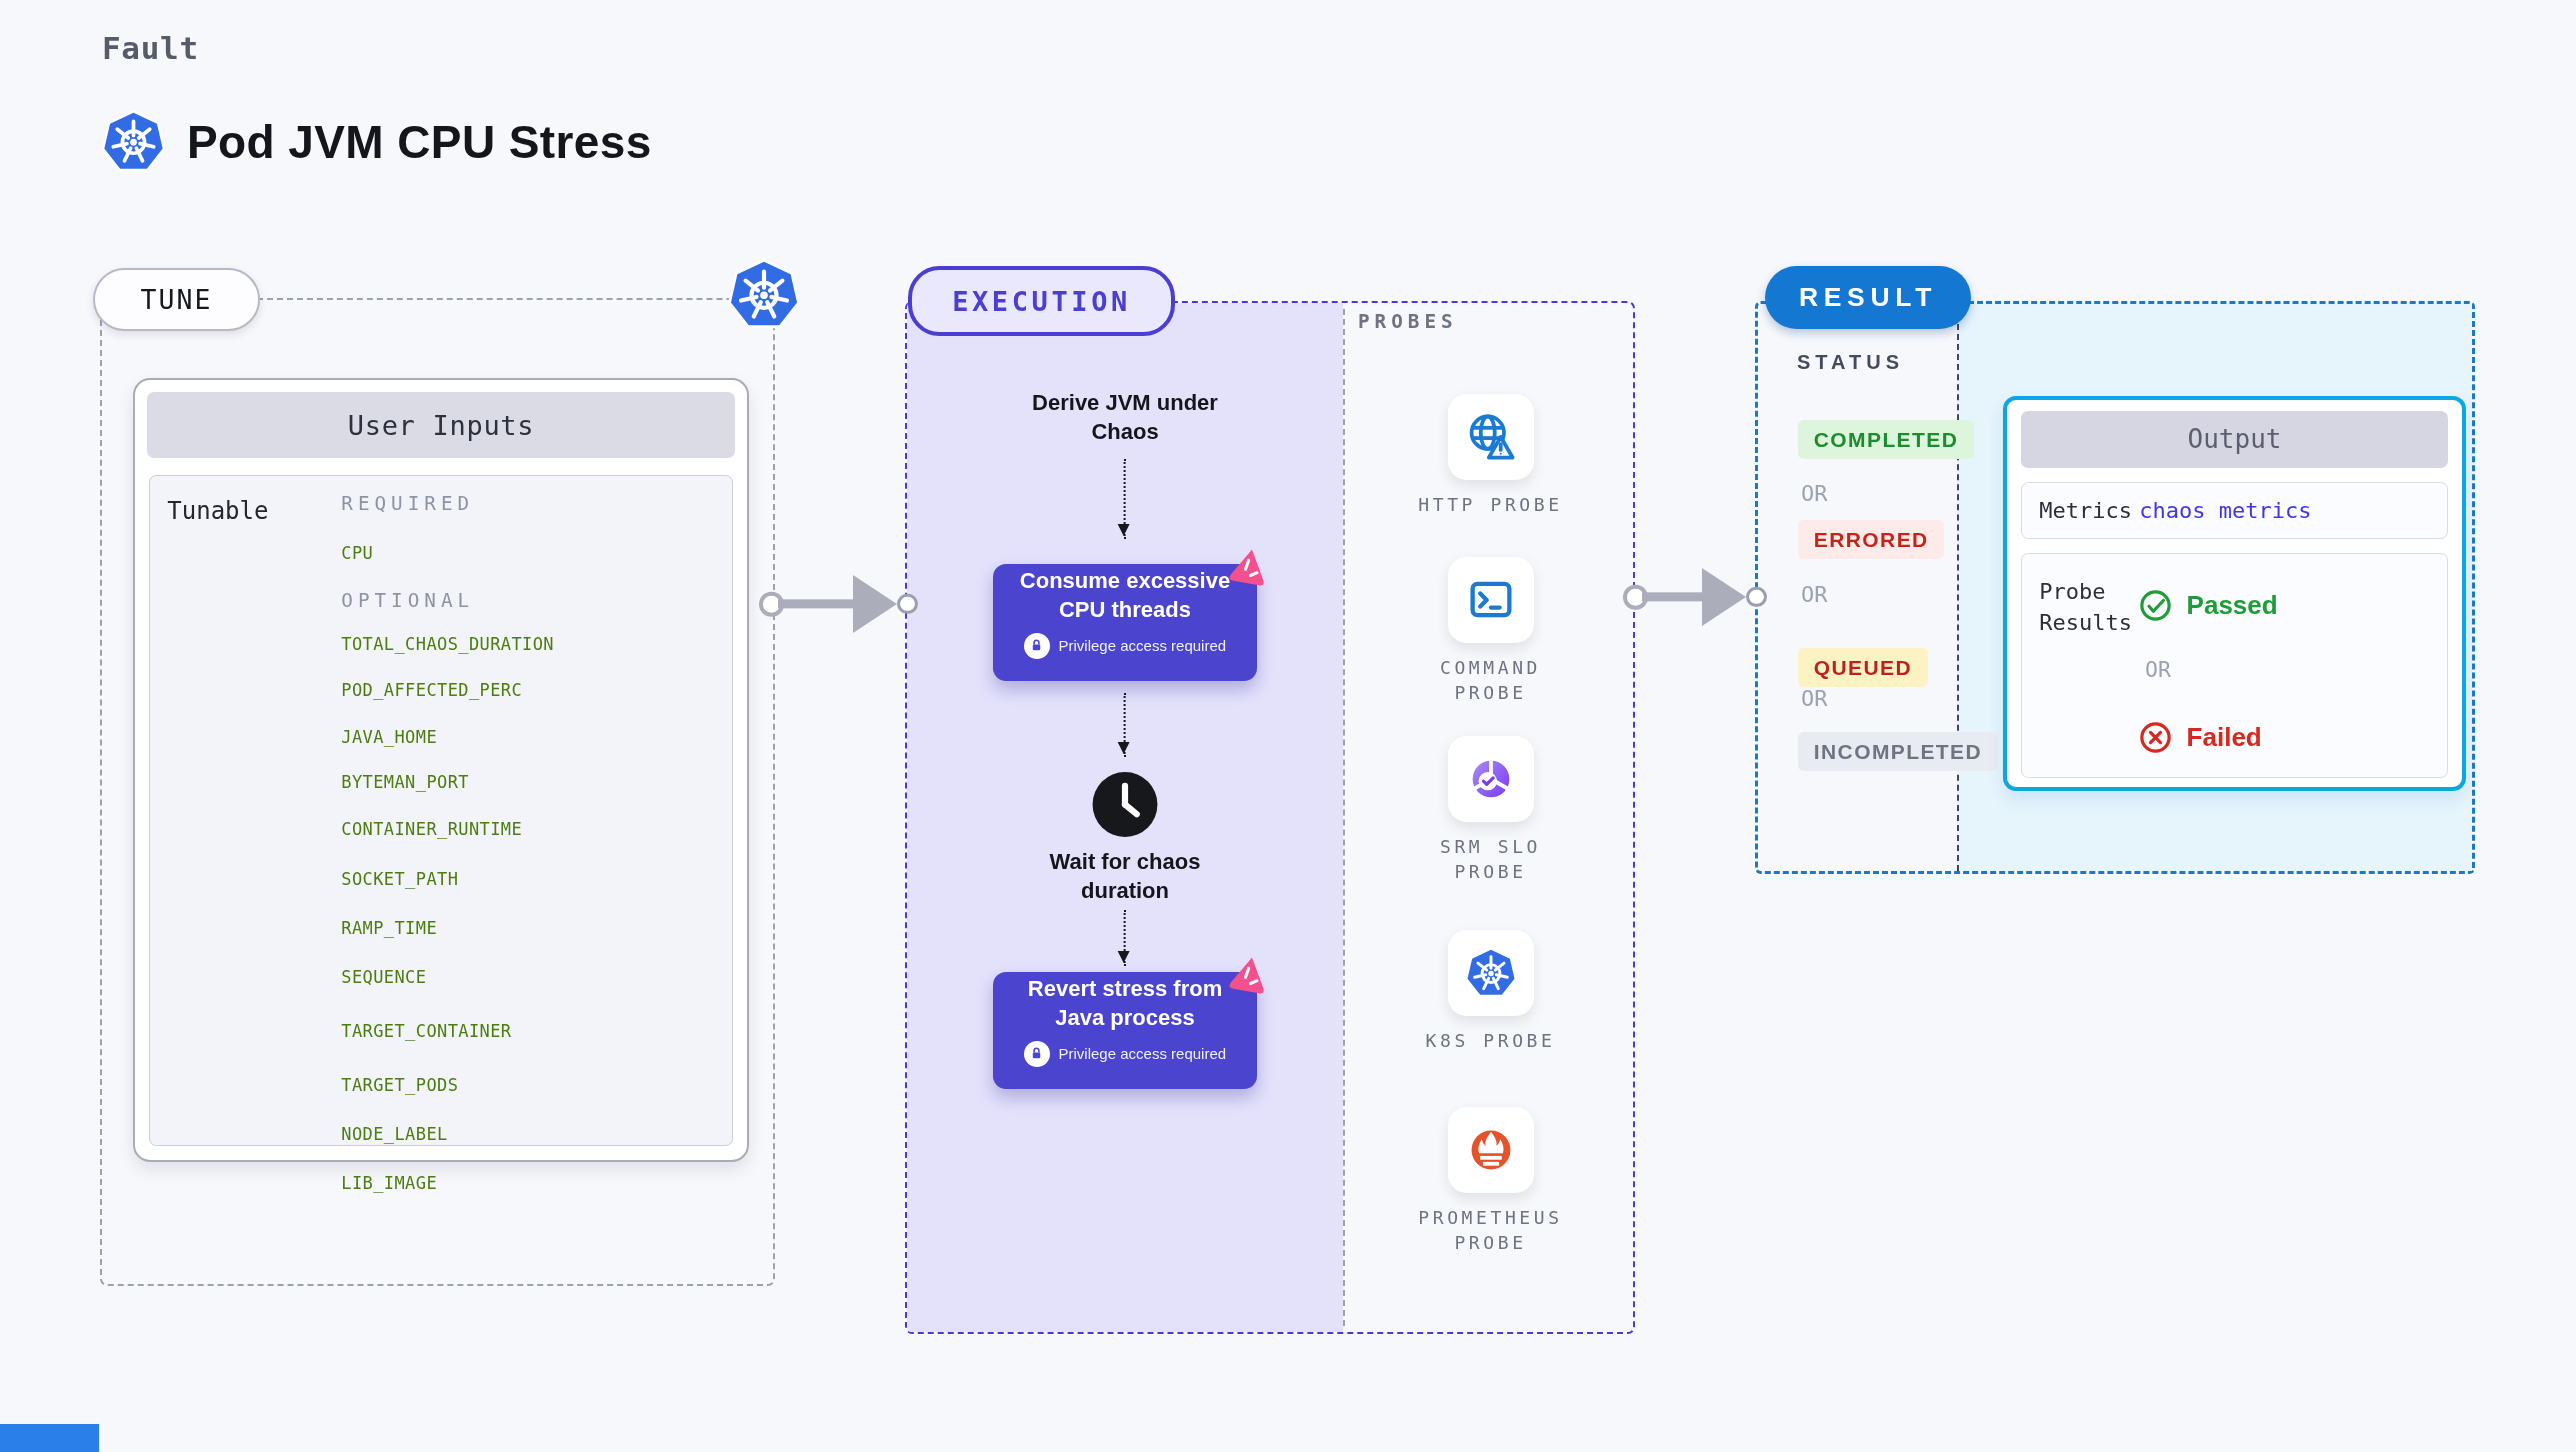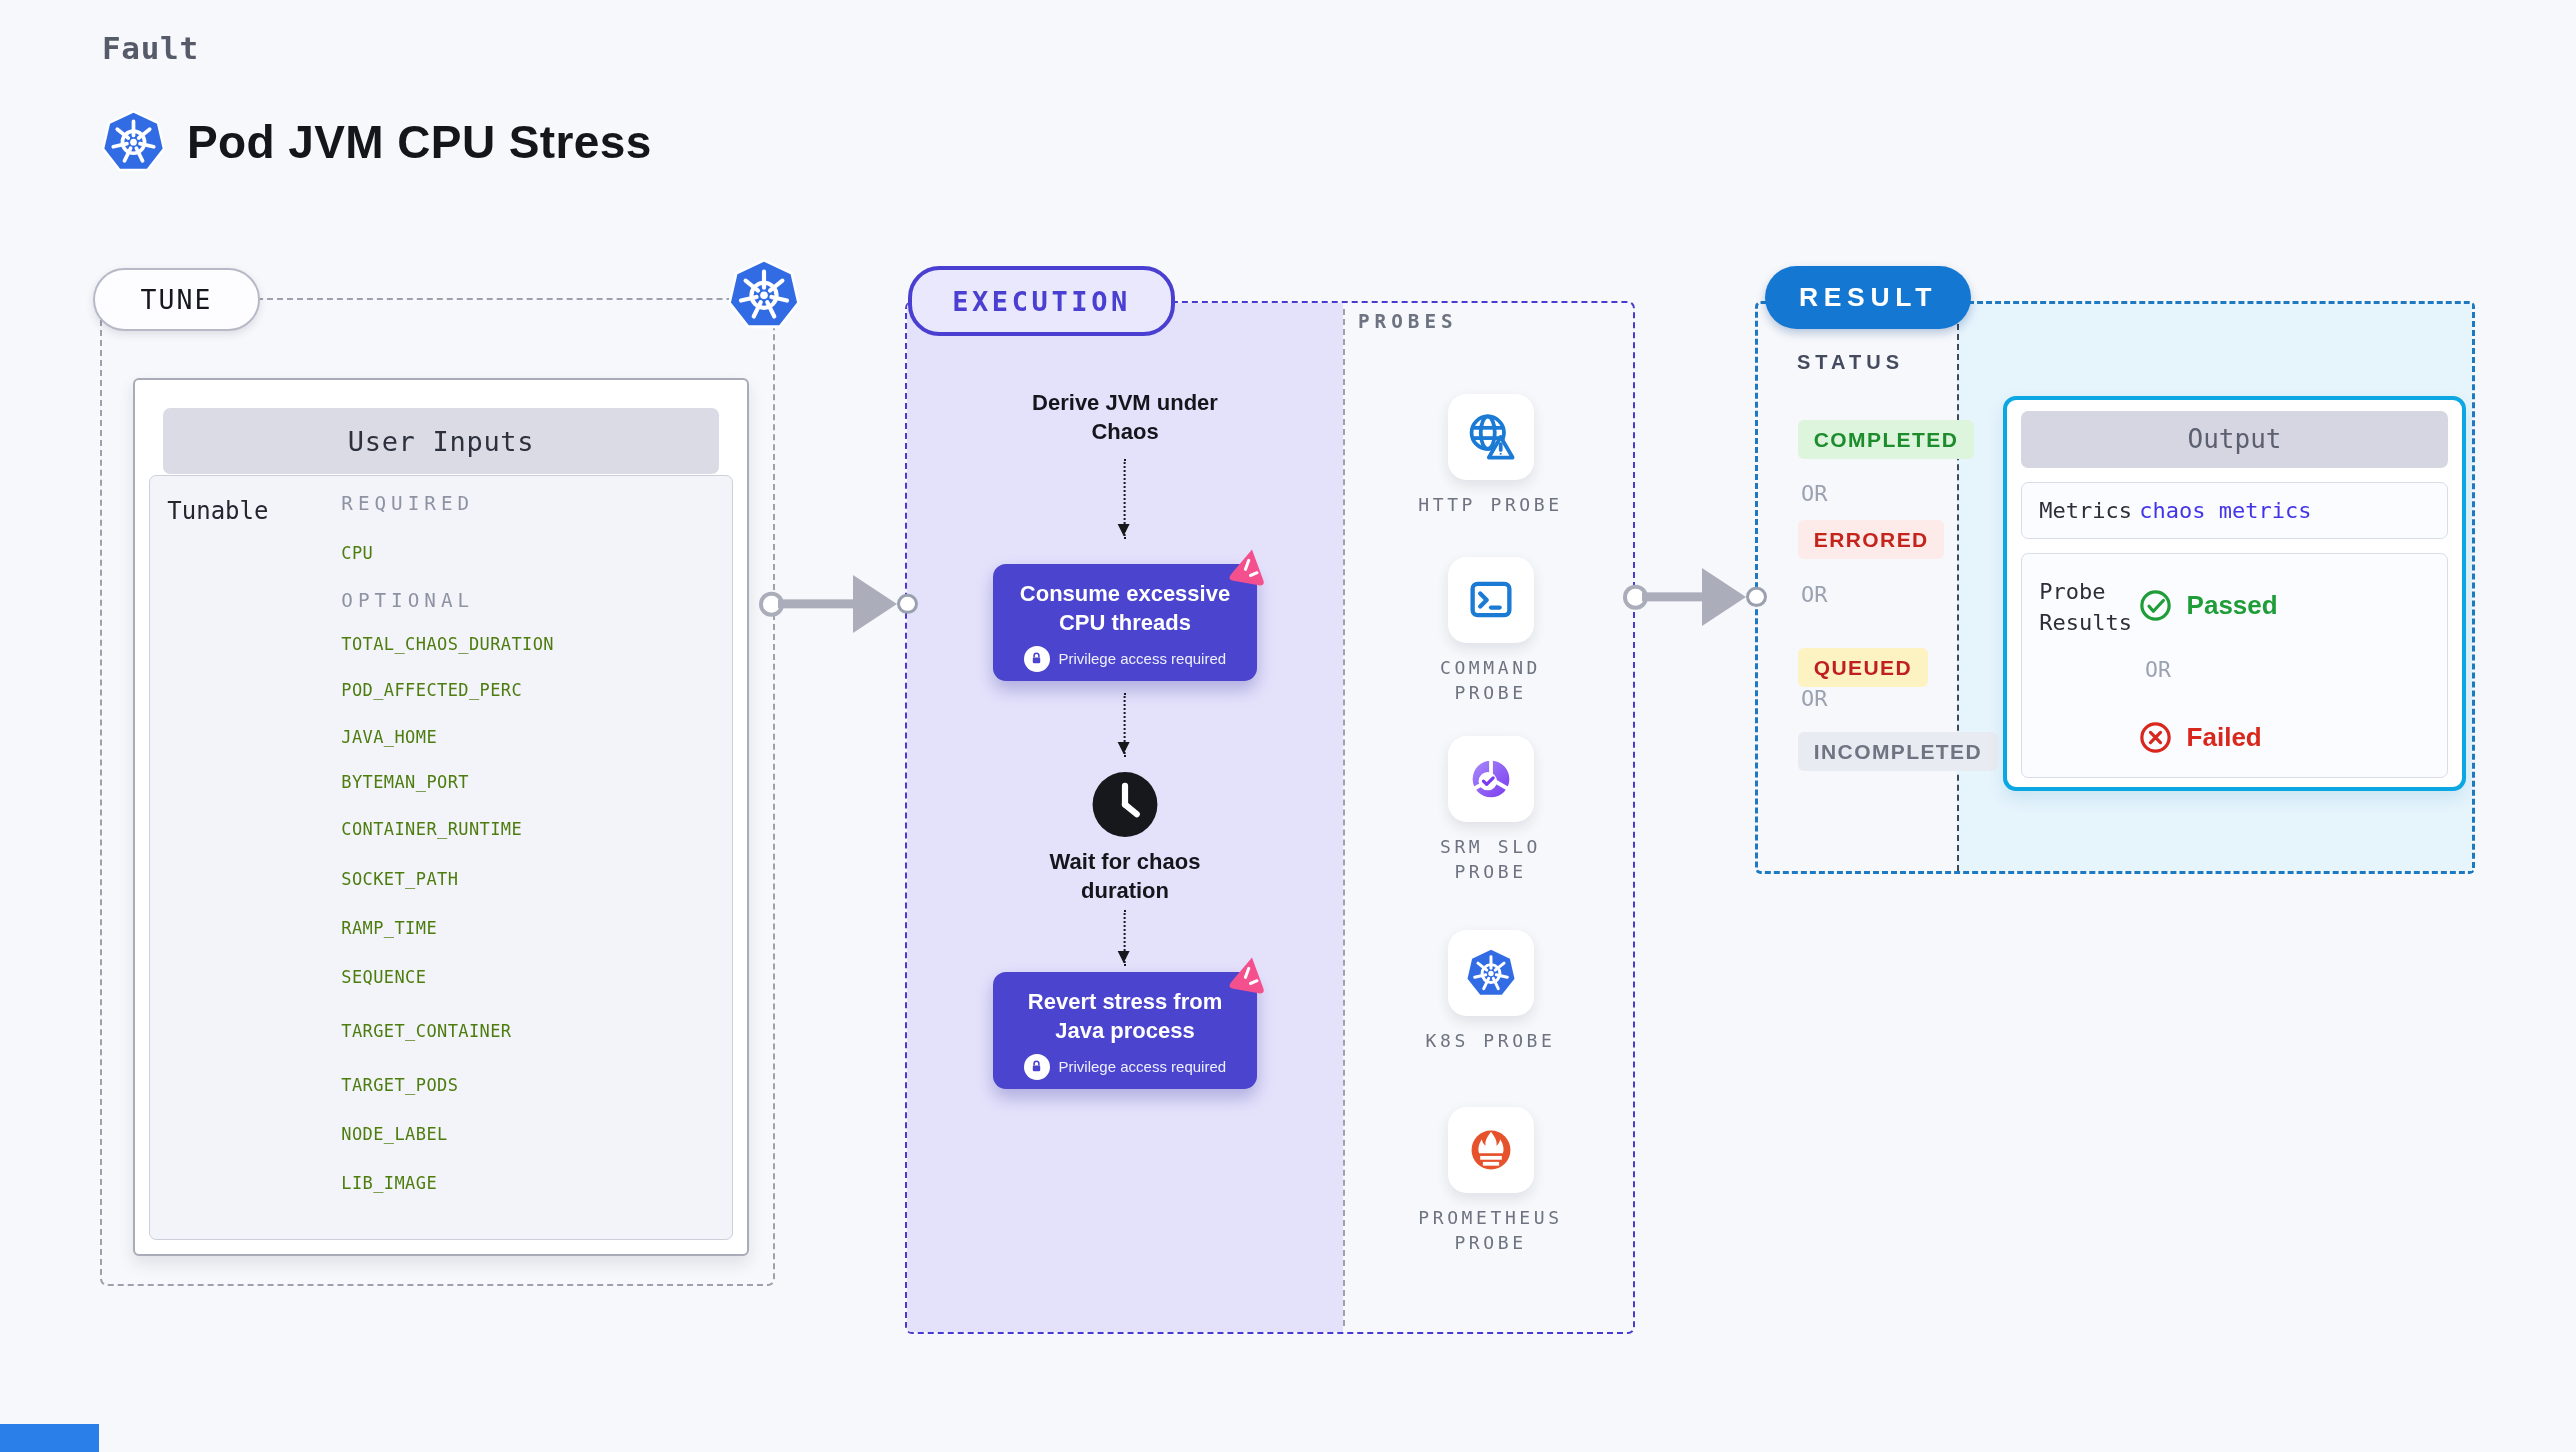--- a/index.html
+++ b/index.html
@@ -20,22 +20,22 @@
        color:#17181d;font-family:"DejaVu Sans Mono",monospace;font-weight:normal;font-size:26.5px;
        letter-spacing:2.1px;box-shadow:0 3.6px 8.6px rgba(40,44,80,.12);}
   .pill.execution{left:908px;top:266px;width:259px;height:62px;background:#e9e8fd;border:4.3px solid #4a3fd0;
        color:#4a3fd0;font-family:"DejaVu Sans Mono",monospace;font-weight:bold;font-size:27px;letter-spacing:3.6px;}
   .pill.result{left:1765px;top:266px;width:206px;height:63px;background:#1478d2;color:#fff;
        font-weight:bold;font-size:26.5px;letter-spacing:5.7px;box-shadow:0 4.3px 10px rgba(16,70,140,.28);}
 
   
   .tune-box{left:100px;top:298px;width:671px;height:984px;border:2.9px dashed #9ca1ae;border-radius:7.2px;}
   .tune-k8s{left:726px;top:256px;width:76px;height:77px;z-index:7;}
-  .ui-card{left:133px;top:378px;width:616px;height:878px;background:#fff;border:2.9px solid #a9abb6;
-           border-radius:6px;box-shadow:0 7.2px 15.8px rgba(30,33,60,.10);box-sizing:border-box;padding:28px;}
+  .ui-card{left:133px;top:378px;width:616px;height:784px;background:#fff;border:2.9px solid #a9abb6;
+           border-radius:17px;box-shadow:0 7.2px 15.8px rgba(30,33,60,.10);box-sizing:border-box;padding:12px;}
   .ui-head{height:66px;background:#dadbe5;border-radius:7.2px;display:flex;align-items:center;justify-content:center;
            font-family:"DejaVu Sans Mono",monospace;font-size:27px;color:#2d313d;letter-spacing:0.7px;}
   .ui-list{position:absolute;left:14.3px;right:14.3px;top:95px;bottom:14.3px;background:#f3f4f9;
            border:1.4px solid #ccced9;border-radius:7.2px;}
   .tunable-lbl{position:absolute;left:17px;top:35px;transform:translateY(-50%);
            font-family:"DejaVu Sans Mono",monospace;font-size:24px;color:#23262f;}
   .sec-label{position:absolute;left:191px;transform:translateY(-50%);font-family:"DejaVu Sans Mono",monospace;
            font-size:19.3px;color:#8d93a3;letter-spacing:5px;}
   .param{position:absolute;left:191px;transform:translateY(-50%);font-family:"DejaVu Sans Mono",monospace;
            font-size:17px;color:#4d7c0f;letter-spacing:0.4px;}
@@ -53,21 +53,21 @@
   
   .exec-box{left:905px;top:301px;width:730px;height:1033px;border:2.9px dashed #473bd2;border-radius:7.2px;box-sizing:border-box;}
   .exec-purple{position:absolute;left:0;top:0;bottom:0;width:436px;background:#e4e2fb;border-radius:4.3px 0 0 4.3px;}
   .exec-sep{position:absolute;left:436px;top:5.7px;bottom:5.7px;width:0;border-left:2.1px dashed #9ca1ae;}
   .exec-flow{position:absolute;left:0;top:0;width:436px;height:100%;}
   .step-text{position:absolute;left:50%;transform:translateX(-50%);width:244px;text-align:center;
        font-weight:bold;font-size:22px;line-height:29px;color:#14161c;}
   .dotarrow{position:absolute;left:50%;transform:translateX(-1.4px);width:0;border-left:2.9px dotted #17181c;}
   .dotarrow::after{content:"";position:absolute;left:-7.9px;bottom:-2.9px;border:6.4px solid transparent;border-top:12px solid #17181c;}
   .node{position:absolute;left:50%;transform:translateX(-50%);width:264px;height:117px;background:#4b44ce;
-       border-radius:13px;box-shadow:0 8.6px 17px rgba(40,35,150,.28);text-align:center;box-sizing:border-box;padding-top:15px;}
+       border-radius:13px;box-shadow:0 8.6px 17px rgba(40,35,150,.28);text-align:center;box-sizing:border-box;padding-top:2px;}
   .node .nt{color:#fff;font-weight:bold;font-size:22px;line-height:29px;width:236px;margin:0 auto;}
   .node .priv{margin-top:8.6px;display:flex;align-items:center;justify-content:center;gap:8.6px;color:#eef0fd;font-size:15px;}
   .lockc{width:26px;height:26px;border-radius:50%;background:#fff;display:flex;align-items:center;justify-content:center;}
   .lockc svg{width:17px;height:17px;}
   .pinw{position:absolute;right:-14.3px;top:-18.6px;width:44px;height:43px;transform:rotate(10deg);}
   .clockw{position:absolute;left:50%;transform:translateX(-50%);width:69px;height:69px;}
 
   .probes-label{left:1358px;top:321px;transform:translateY(-50%);font-family:"DejaVu Sans Mono",monospace;
        font-size:19.3px;font-weight:bold;color:#6d7380;letter-spacing:5px;}
   .probe-item{position:absolute;left:1347px;width:287px;display:flex;flex-direction:column;align-items:center;}

